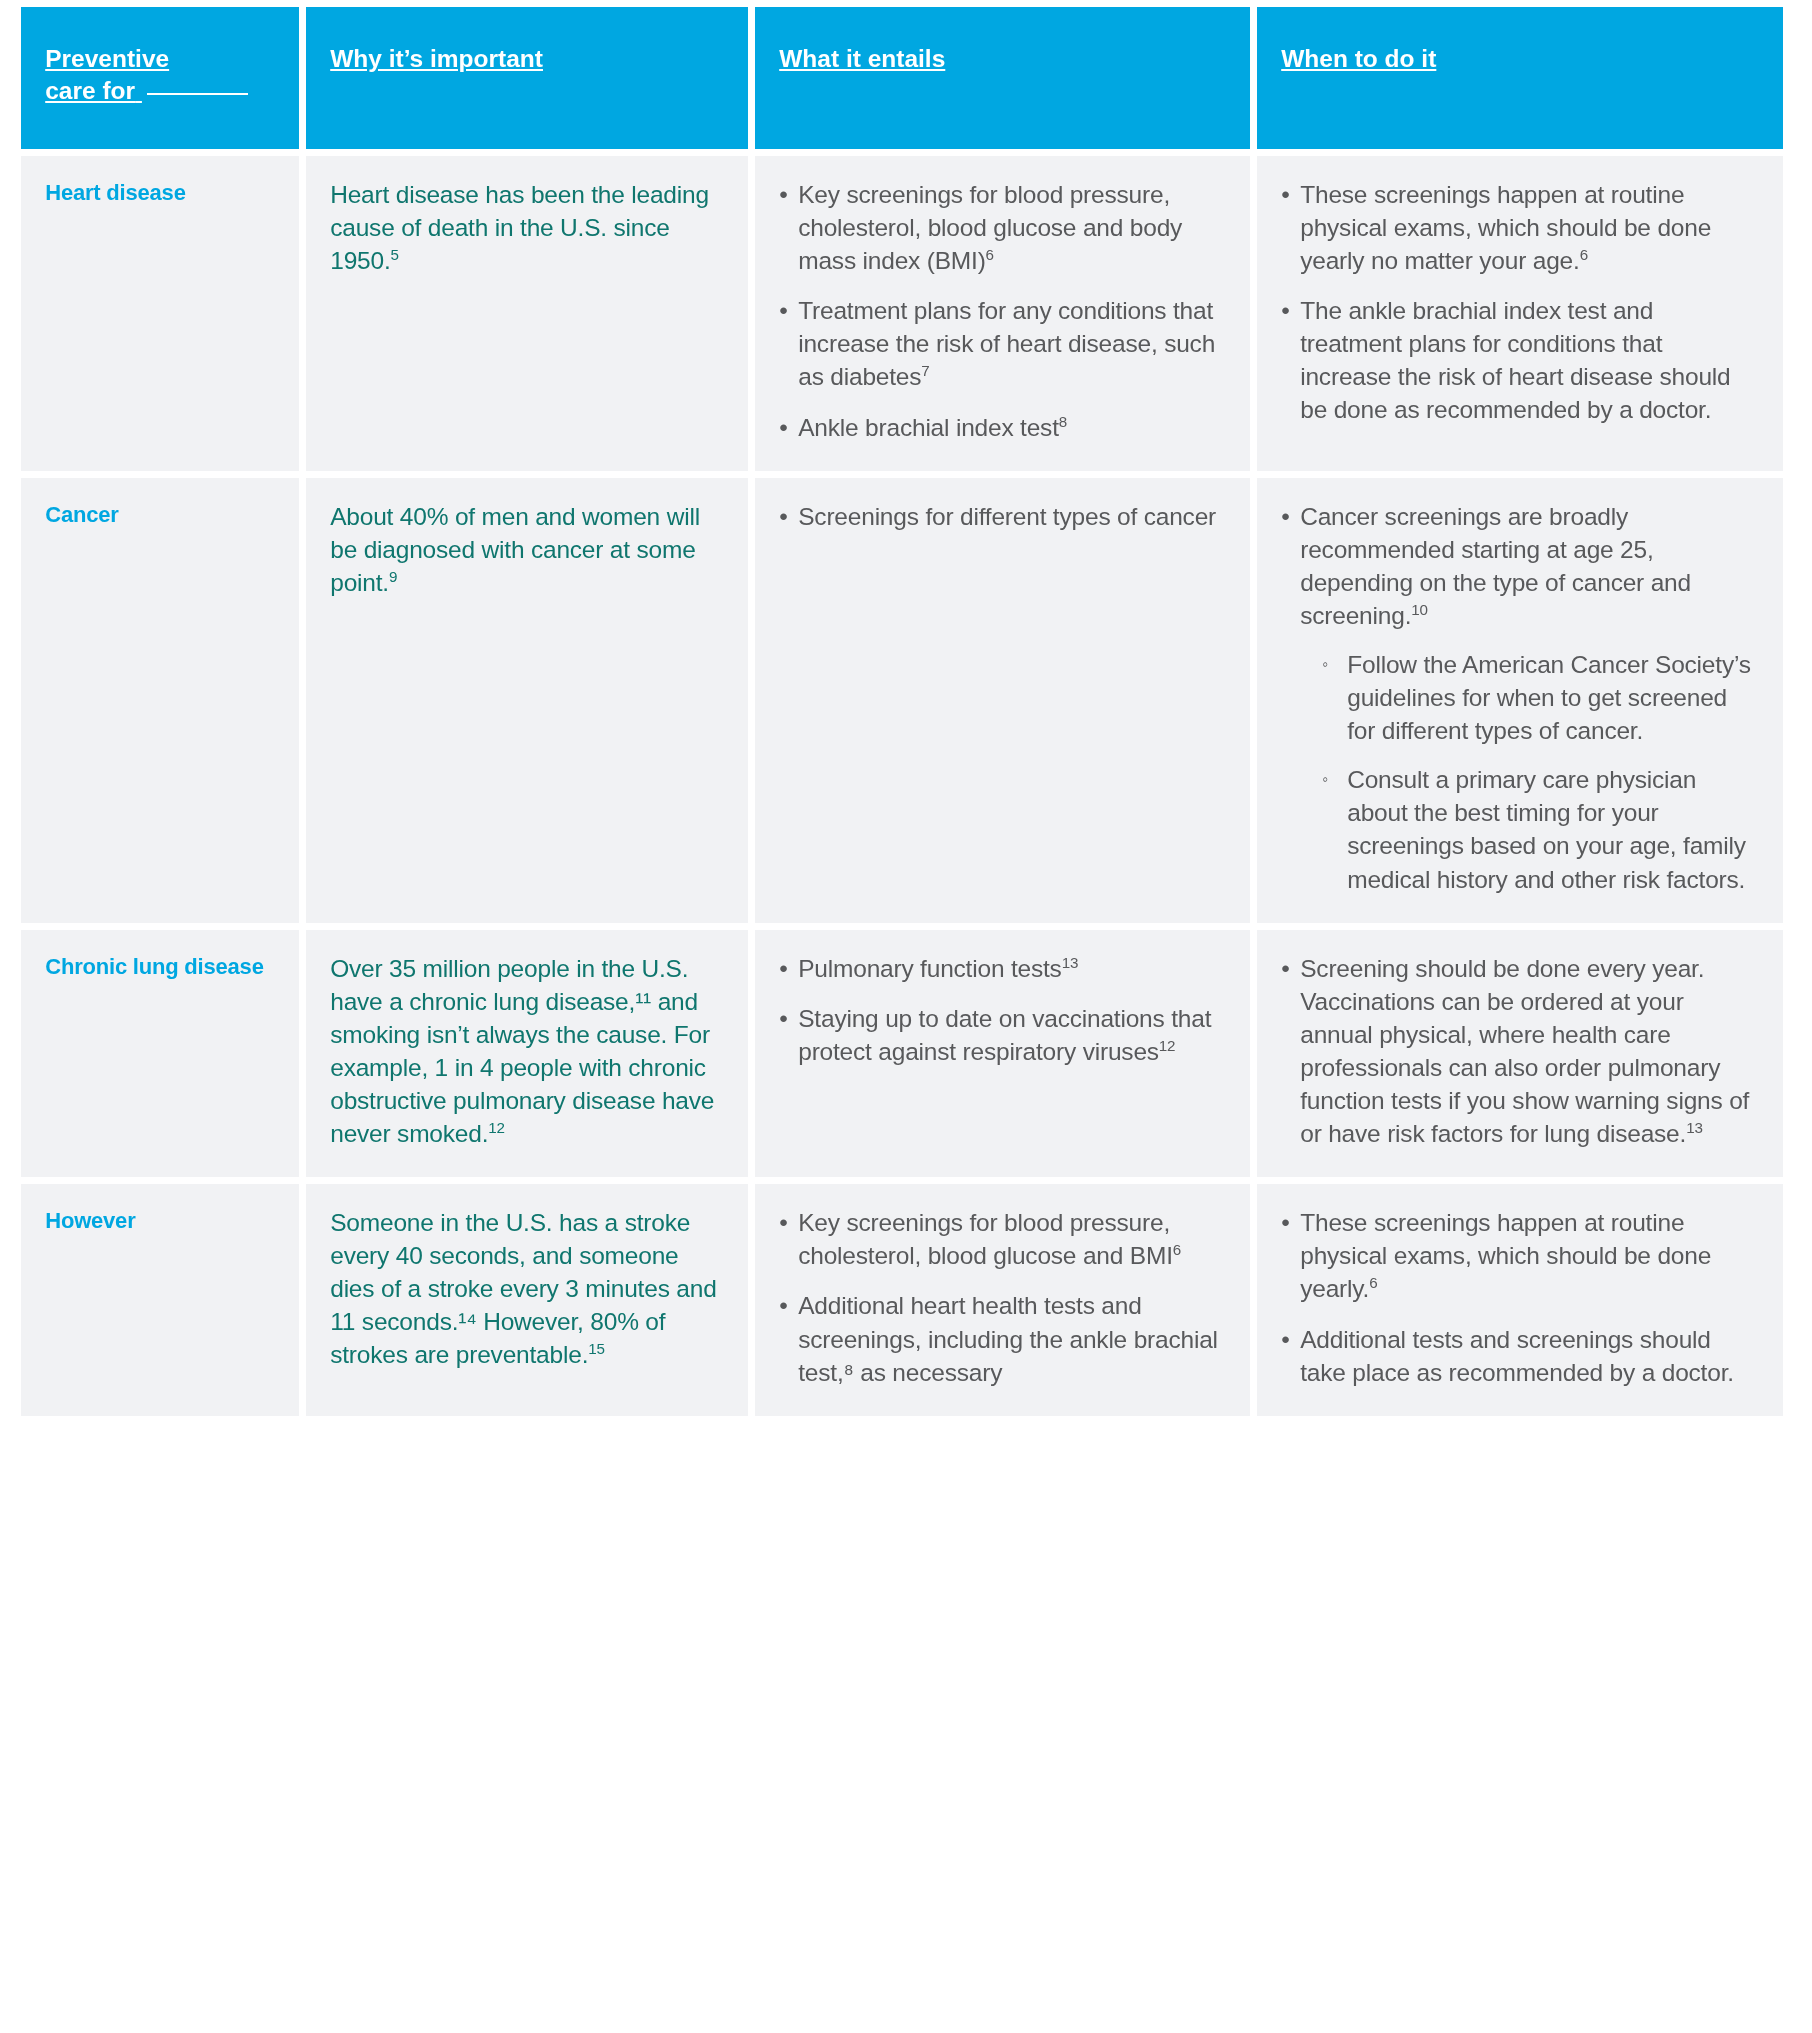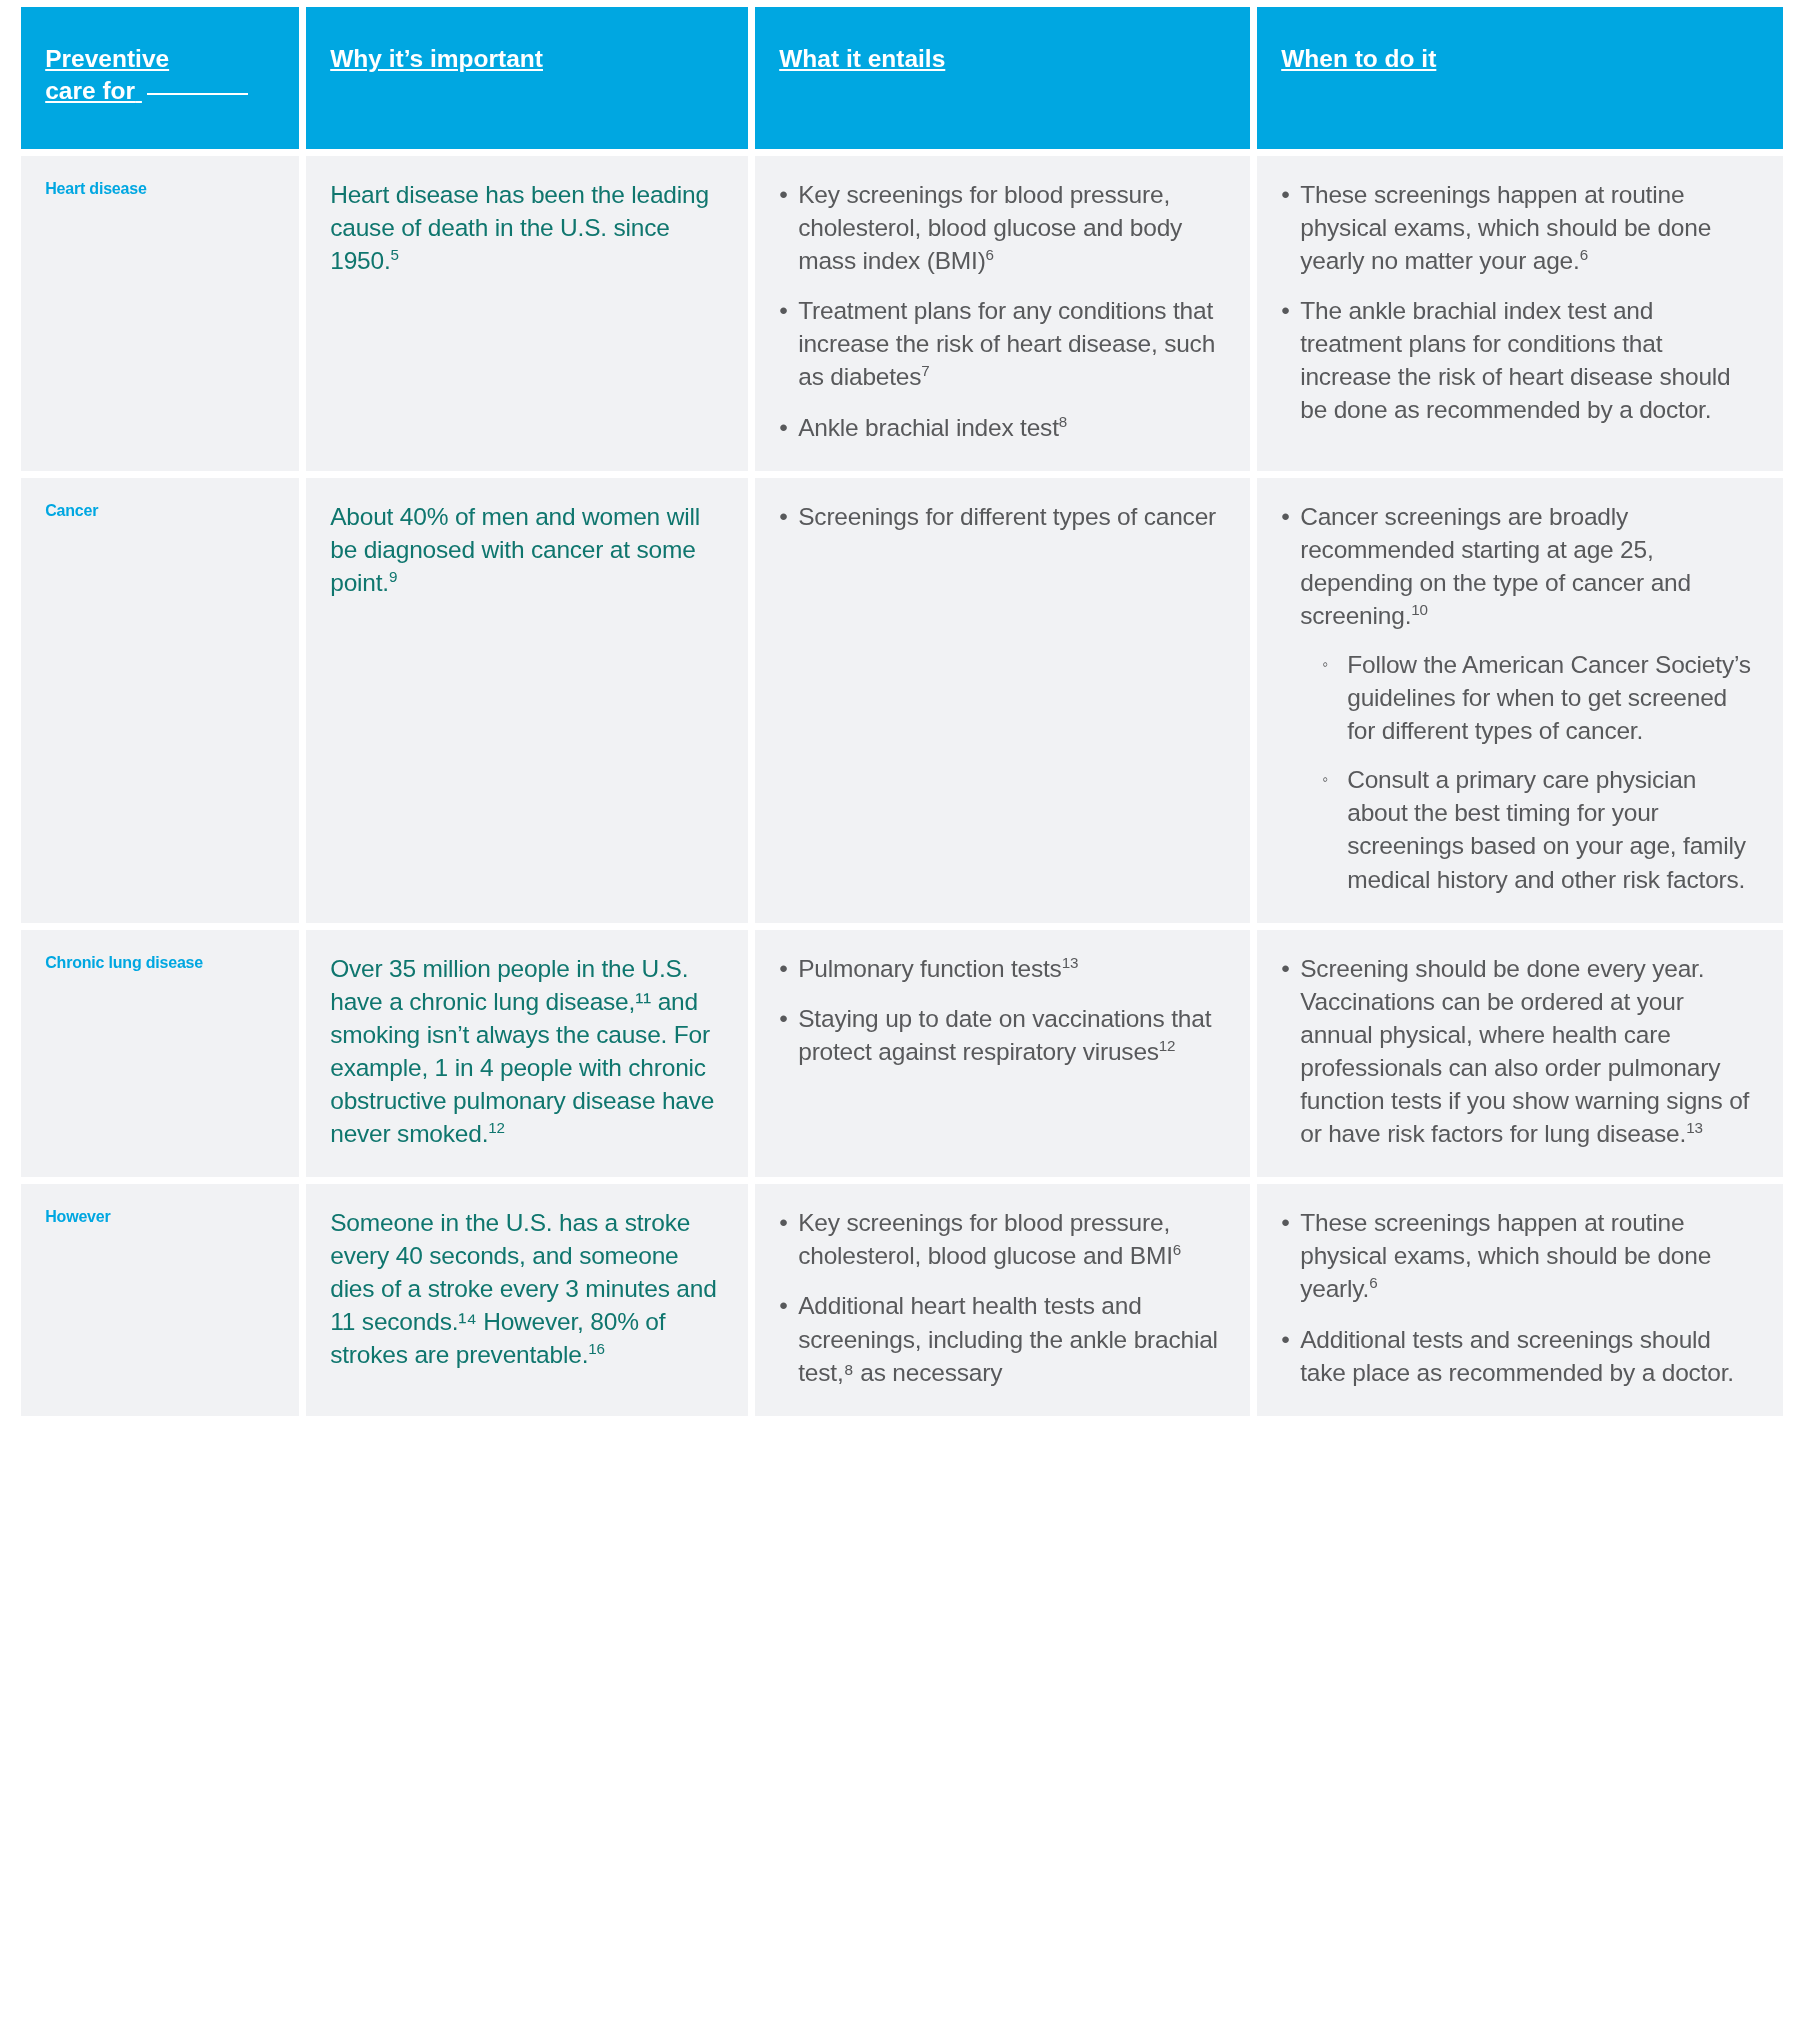--- a/index.html
+++ b/index.html
@@ -65,21 +65,21 @@
   }
 
   tbody td {
     background: #f1f2f4;
     vertical-align: top;
     padding: 22px 24px 27px 24px;
     box-sizing: border-box;
   }
   td.cat {
     color: #00a7e1;
-    font-size: 16px;
+    font-size: 22px;
     font-weight: bold;
     line-height: 1.33;
     letter-spacing: -0.2px;
   }
   td.body-txt {
     color: #0f766e;
     font-size: 24.5px;
     font-weight: 300;
     line-height: 1.35;
     letter-spacing: -0.2px;
@@ -230,21 +230,21 @@
         <td>
           <ul class="bullets">
             <li><span class="b-mark">•</span><span>Screening should be done every year. Vaccinations can be ordered at your annual physical, where health care professionals can also order pulmonary function tests if you show warning signs of or have risk factors for lung disease.</span><sup>13</sup></li>
           </ul>
         </td>
       </tr>
 
       <tr>
         <td class="cat">However</td>
         <td class="body-txt">
-          <p class="para"><span>Someone in the U.S. has a stroke every 40 seconds, and someone dies of a stroke every 3 minutes and 11 seconds.¹⁴ However,  80% of strokes are preventable.</span><sup>16</sup></p>
+          <p class="para"><span>Someone in the U.S. has a stroke every 40 seconds, and someone dies of a stroke every 3 minutes and 11 seconds.¹⁴ However,  80% of strokes are preventable.</span><sup>15</sup></p>
         </td>
         <td>
           <ul class="bullets">
             <li><span class="b-mark">•</span><span>Key screenings for blood pressure, cholesterol, blood glucose and BMI</span><sup>6</sup></li>
             <li><span class="b-mark">•</span><span>Additional heart health tests and screenings, including the ankle brachial test,⁸ as necessary</span></li>
           </ul>
         </td>
         <td>
           <ul class="bullets">
             <li><span class="b-mark">•</span><span>These screenings happen at routine physical exams, which should be done yearly.</span><sup>6</sup></li>

